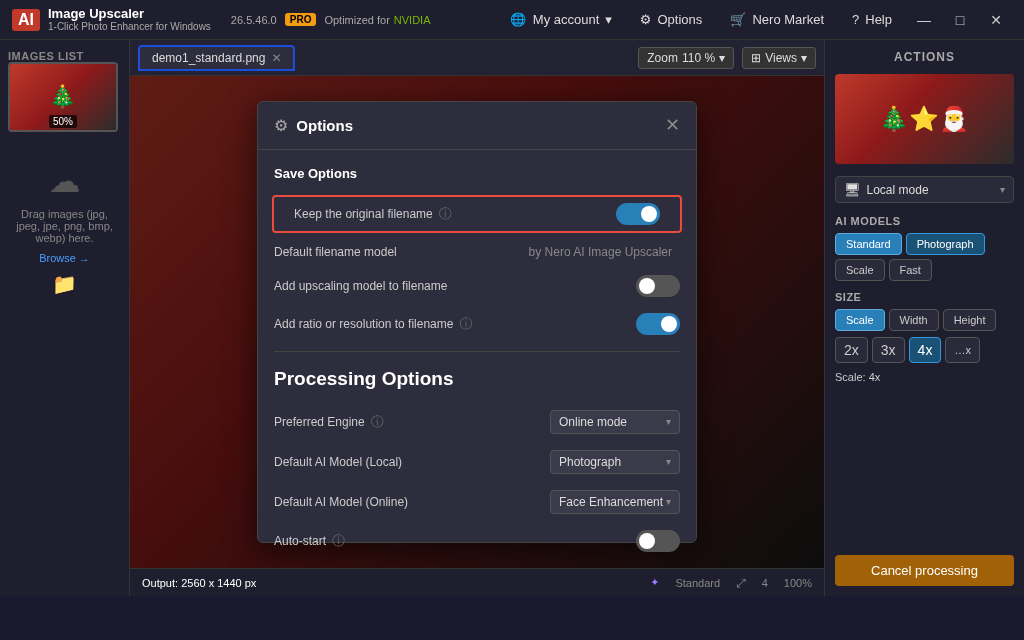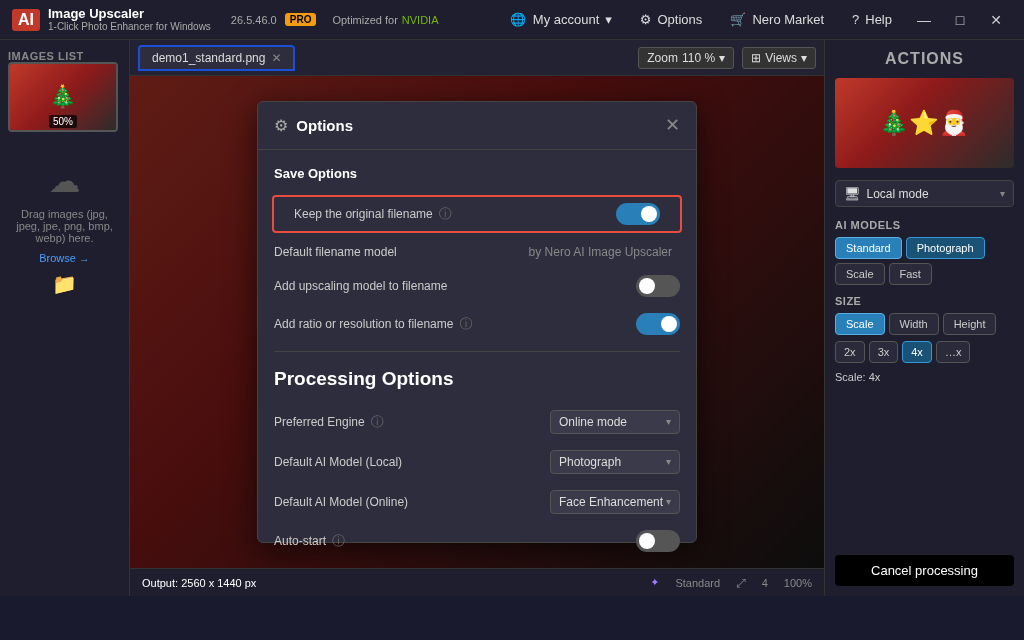--- a/index.html
+++ b/index.html
@@ -55,21 +55,21 @@
       color: #aaa;
       margin-right: 8px;
     }
     .pro-badge {
       background: #f39c12;
       color: #000;
       font-size: 10px;
       font-weight: bold;
       padding: 1px 5px;
       border-radius: 3px;
-      margin-right: 16px;
+      margin-right: 8px;
     }
     .nvidia-text {
       font-size: 11px;
       color: #aaa;
     }
     .nvidia-logo {
       color: #76b900;
       font-size: 11px;
     }
     .title-bar-spacer { flex: 1; }
@@ -284,21 +284,21 @@
     .actions-panel {
       width: 200px;
       background: #1e1e2e;
       border-left: 1px solid #333;
       display: flex;
       flex-direction: column;
       padding: 10px;
       overflow-y: auto;
     }
     .actions-title {
-      font-size: 16px;
+      font-size: 12px;
       font-weight: bold;
       color: #aaa;
       text-align: center;
       margin-bottom: 10px;
       text-transform: uppercase;
       letter-spacing: 1px;
     }
     .preview-thumb {
       width: 100%;
       height: 90px;
@@ -382,21 +382,21 @@
       color: #fff;
     }
     .scale-row {
       display: flex;
       gap: 4px;
       margin-bottom: 8px;
     }
     .scale-val-btn {
       padding: 4px 8px;
       border-radius: 4px;
-      font-size: 11px;
+      font-size: 14px;
       cursor: pointer;
       border: 1px solid #555;
       background: #2a2a3a;
       color: #ccc;
     }
     .scale-val-btn.active {
       background: #1a5276;
       border-color: #3498db;
       color: #fff;
     }
@@ -411,21 +411,21 @@
     }
     .scale-info {
       font-size: 11px;
       color: #888;
       margin-bottom: 12px;
     }
     .scale-info span { color: #ccc; }
 
     .cancel-btn {
       width: 100%;
-      background: #000000;
+      background: #a16207;
       color: #fff;
       border: none;
       border-radius: 4px;
       padding: 8px;
       font-size: 13px;
       font-weight: 500;
       cursor: pointer;
       margin-top: auto;
     }
 

